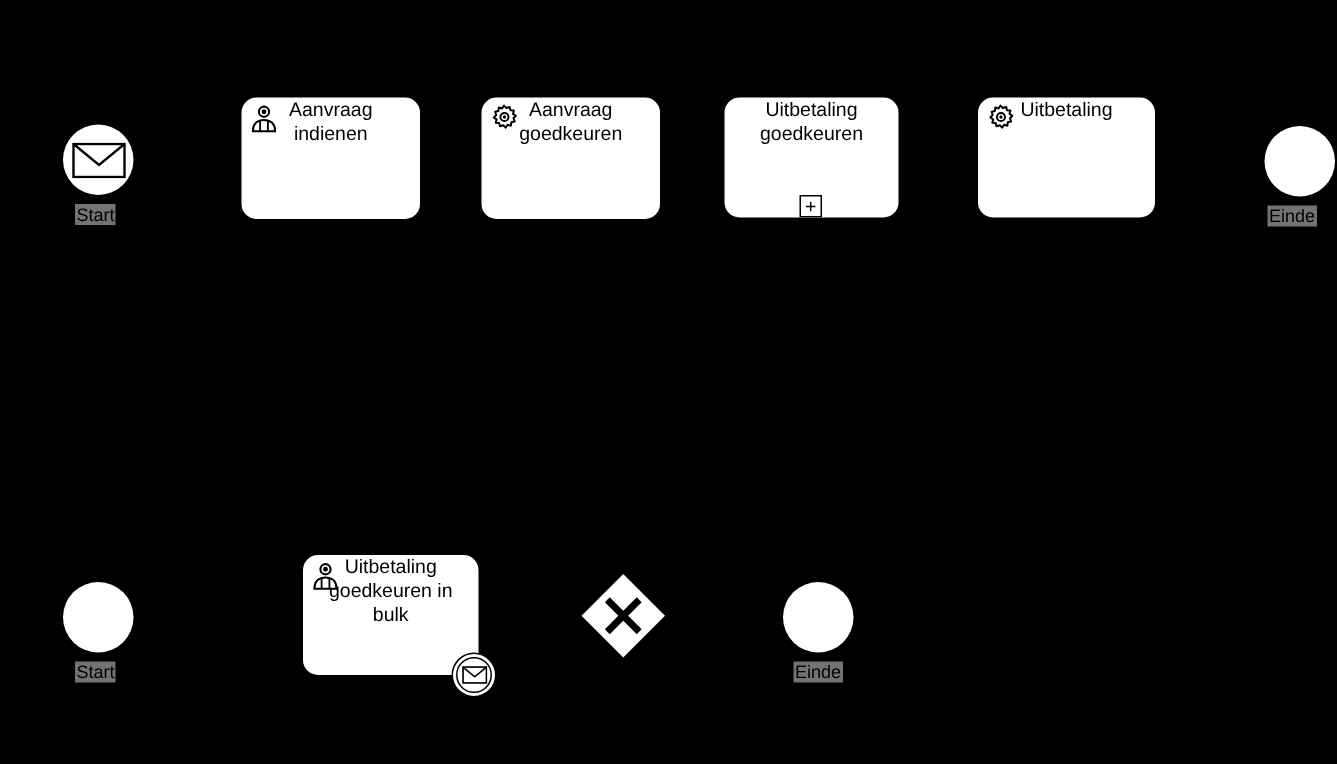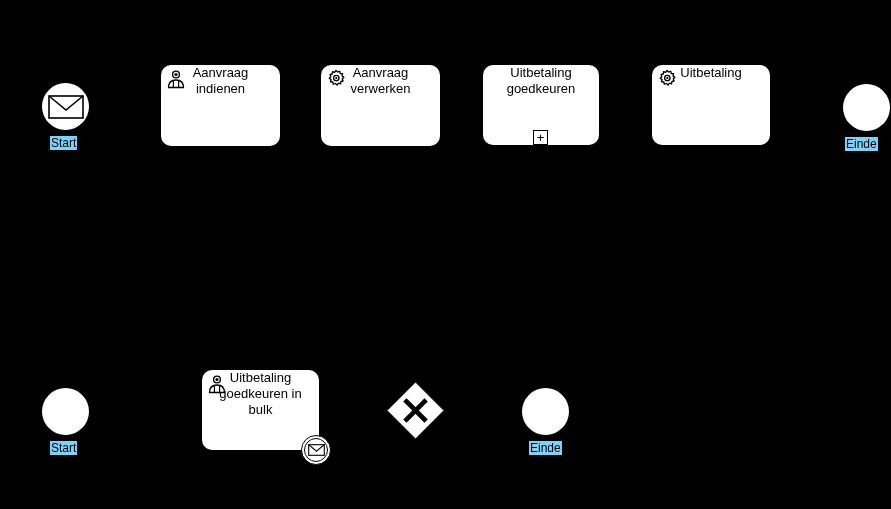--- a/index.html
+++ b/index.html
@@ -97,21 +97,21 @@
 
   
   .gateway {
     position: absolute;
   }
   .gateway svg { display: block; }
 
   
   .node-label {
     position: absolute;
-    background: #7dd3fc;
+    background: #737373;
     color: #000000;
     font-size: 12px;
     line-height: 14px;
     padding: 0 1px;
     white-space: nowrap;
     font-family: "Liberation Sans", sans-serif;
   }
 </style>
 </head>
 <body>
@@ -143,21 +143,21 @@
       <svg width="20" height="20" viewBox="0 0 20 20">
         <path d="M10 1.4 L11.6 3.0 L13.8 2.3 L14.3 4.5 L16.6 4.7 L16.0 6.9 L17.9 8.2
                  L16.3 9.8 L17.1 12.0 L14.9 12.5 L14.6 14.8 L12.4 14.2 L11.1 16.1
                  L9.5 14.5 L7.3 15.2 L6.8 13.0 L4.5 12.8 L5.1 10.6 L3.2 9.3
                  L4.8 7.7 L4.1 5.5 L6.3 5.0 L6.5 2.7 L8.7 3.3 Z" fill="#ffffff" stroke="#000000" stroke-width="1.3" stroke-linejoin="round"></path>
         <circle cx="10.3" cy="9.0" r="2.7" fill="#ffffff" stroke="#000000" stroke-width="1.3"></circle>
         <circle cx="10.3" cy="9.0" r="1.1" fill="#000000"></circle>
       </svg>
     </span>
     <span class="task-label">Aanvraag
-verwerken</span>
+goedkeuren</span>
   </div>
 
   <div class="node task" style="left:483px; top:65px; width:116px; height:80px;">
     <span class="task-label">Uitbetaling
 goedkeuren</span>
     <span class="subprocess-marker" style="left:50px; top:65px;">+</span>
   </div>
 
   <div class="node task" style="left:652px; top:65px; width:118px; height:80px;">
     <span class="task-icon">

